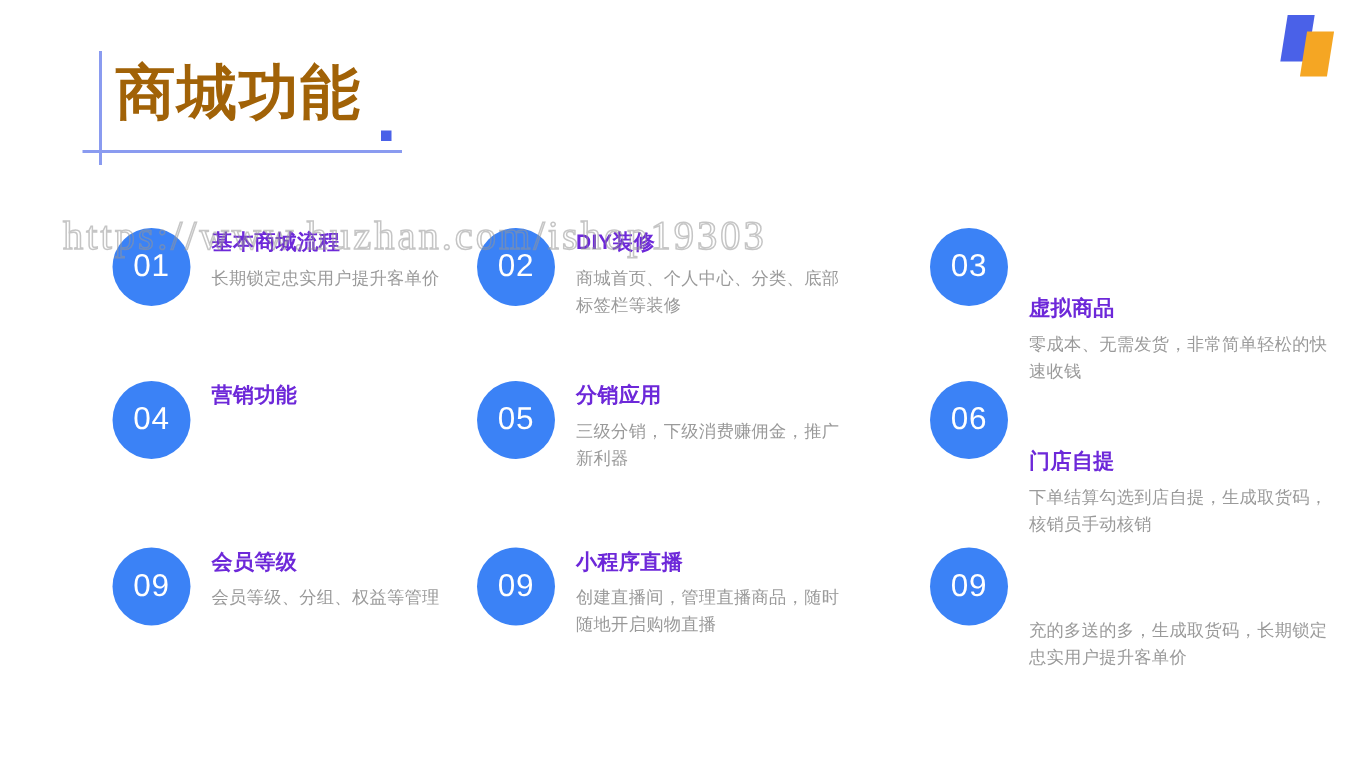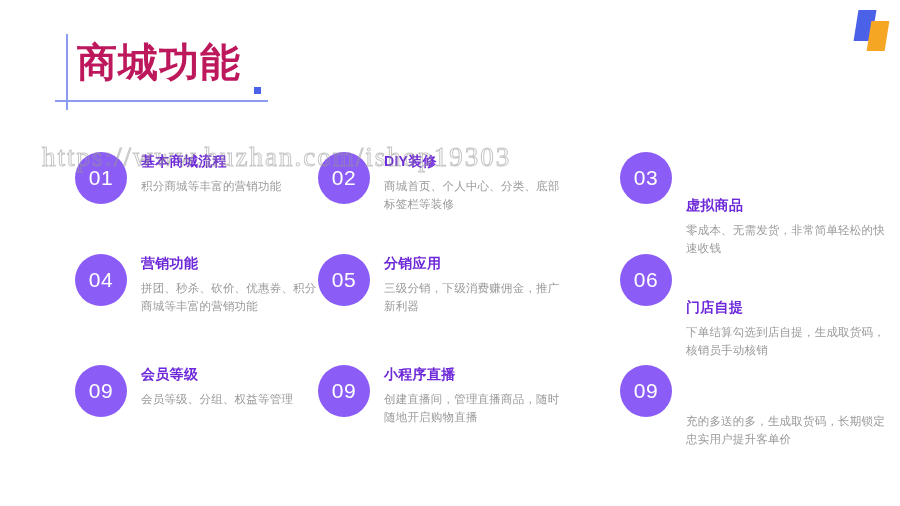--- a/index.html
+++ b/index.html
@@ -83,21 +83,21 @@
     height: 7px;
     background: #4a61e8;
   }
   .title-text {
     position: absolute;
     left: 22px;
     top: 0px;
     font-size: 40px;
     line-height: 56px;
     font-weight: bold;
-    color: #be185d;
+    color: #a16207;
     letter-spacing: 1px;
     white-space: nowrap;
   }
 
   
   .grid {
     position: absolute;
     left: 0;
     top: 0;
     width: 900px;
@@ -107,21 +107,21 @@
     position: absolute;
     width: 250px;
   }
   .item .badge {
     position: absolute;
     left: 0;
     top: 0;
     width: 52px;
     height: 52px;
     border-radius: 50%;
-    background: #8b5cf6;
+    background: #3b82f6;
     color: #ffffff;
     font-size: 21px;
     line-height: 52px;
     text-align: center;
     letter-spacing: 0.5px;
     font-family: "Liberation Sans", "DejaVu Sans", sans-serif;
   }
   .item .body {
     position: absolute;
     left: 66px;
@@ -187,21 +187,21 @@
     <div class="title-dot"></div>
     <div class="title-text">商城功能</div>
   </div>
 
   <div class="grid">
 
     <div class="item col-1 row-1">
       <div class="badge">01</div>
       <div class="body">
         <div class="heading">基本商城流程</div>
-        <div class="desc">积分商城等丰富的营销功能</div>
+        <div class="desc">长期锁定忠实用户提升客单价</div>
       </div>
     </div>
 
     <div class="item col-2 row-1">
       <div class="badge">02</div>
       <div class="body">
         <div class="heading">DIY装修</div>
         <div class="desc">商城首页、个人中心、分类、底部标签栏等装修</div>
       </div>
     </div>
@@ -211,21 +211,20 @@
       <div class="body">
         <div class="heading">虚拟商品</div>
         <div class="desc">零成本、无需发货，非常简单轻松的快速收钱</div>
       </div>
     </div>
 
     <div class="item col-1 row-2">
       <div class="badge">04</div>
       <div class="body">
         <div class="heading">营销功能</div>
-        <div class="desc">拼团、秒杀、砍价、优惠券、积分商城等丰富的营销功能</div>
       </div>
     </div>
 
     <div class="item col-2 row-2">
       <div class="badge">05</div>
       <div class="body">
         <div class="heading">分销应用</div>
         <div class="desc">三级分销，下级消费赚佣金，推广新利器</div>
       </div>
     </div>

